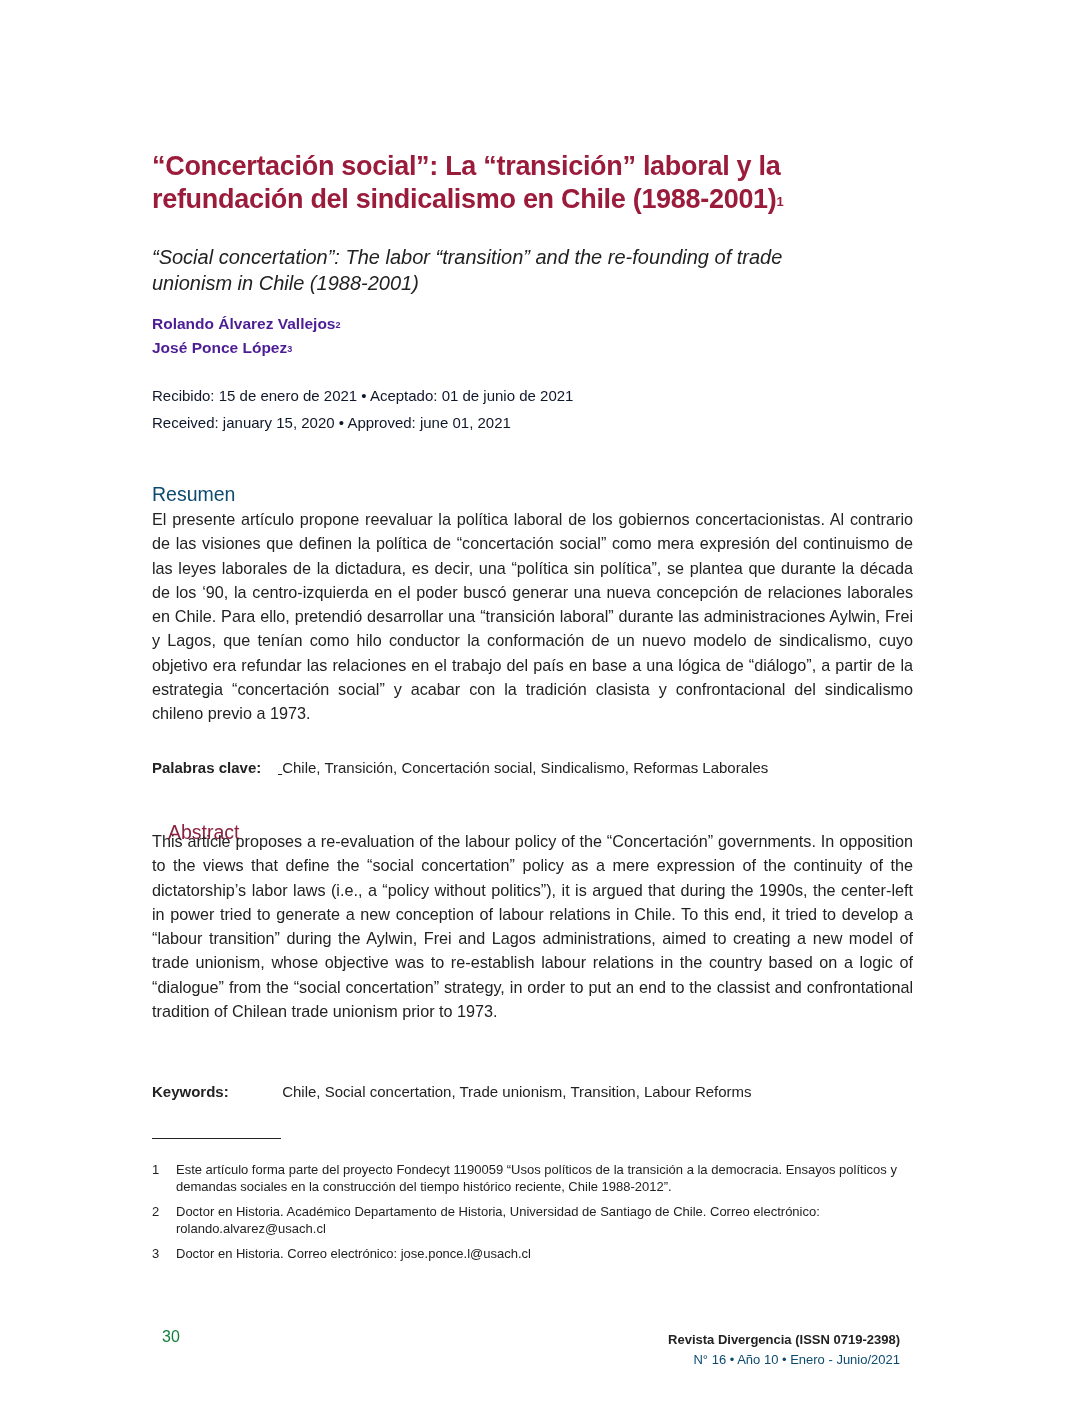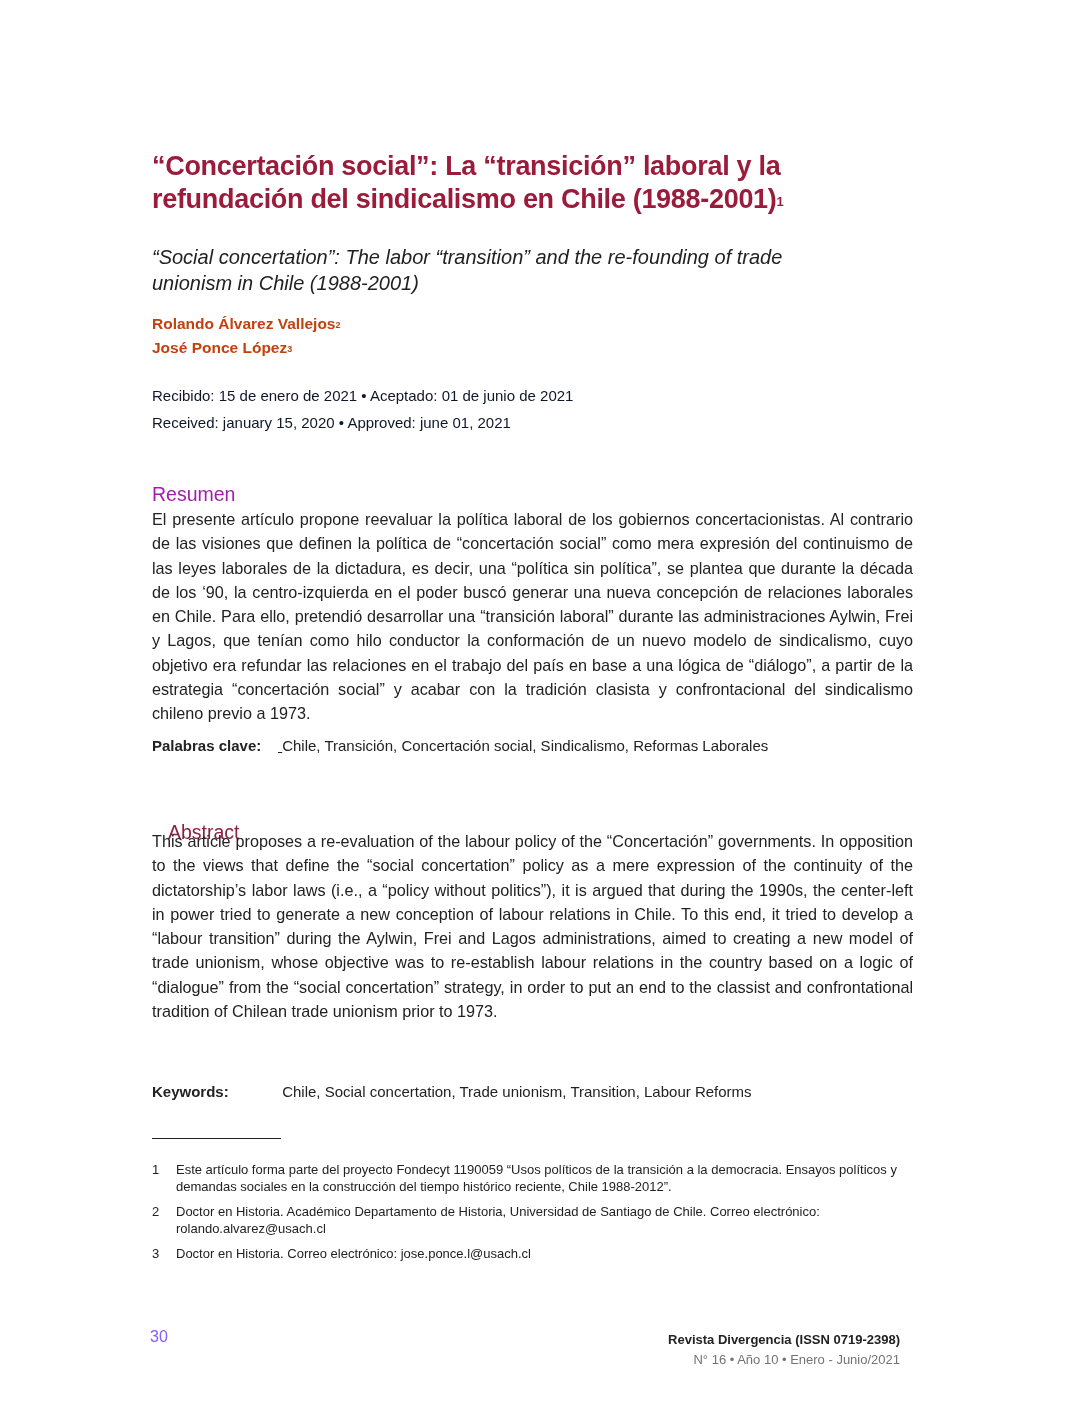--- a/index.html
+++ b/index.html
@@ -13,45 +13,45 @@
       position: absolute; left: 152px; top: 150px; width: 680px;
       color: #9b1b3b; font-weight: bold; font-size: 27px; line-height: 33px;
       letter-spacing: -0.3px;
     }
     .title sup { font-size: 13px; vertical-align: top; position: relative; top: 2px; }
     .subtitle {
       position: absolute; left: 152px; top: 232px; width: 680px;
       font-style: italic; font-size: 20px; line-height: 26px; color: #222; margin-top: 12px;
     }
     .authors { position: absolute; left: 152px; top: 312px; }
-    .author { font-weight: bold; font-size: 15.5px; line-height: 24px; color: #c2410c; }
+    .author { font-weight: bold; font-size: 15.5px; line-height: 24px; color: #4c1d95; }
     .author sup { font-size: 9px; vertical-align: top; position: relative; top: 1px; }
     .dates { position: absolute; left: 152px; top: 382px; }
     .date-line { font-size: 15px; line-height: 27px; color: #0f172a; }
     .section-heading {
       position: absolute; left: 152px; color: #8b2340; font-size: 19.5px;
       line-height: 24px;
     }
     .body-text {
       position: absolute; left: 152px; width: 761px;
       font-size: 16.2px; line-height: 24.3px; text-align: justify;
       color: #222; hyphens: manual;
     }
     .kw-row { position: absolute; left: 152px; font-size: 15px; line-height: 20px; color: #222; }
     .kw-label { display: inline-block; font-weight: bold; }
     .kw-values { display: inline-block; }
     .fn-rule { position: absolute; left: 152px; top: 1138px; width: 129px; height: 1px; background: #222; }
     .footnotes { position: absolute; left: 152px; top: 1162px; width: 765px; }
     .fn { display: flex; font-size: 13px; line-height: 16.5px; color: #222; margin-bottom: 9px; }
     .fn-num { width: 24px; flex: 0 0 24px; }
     .fn-text { flex: 1; }
-    .page-number { position: absolute; left: 150px; top: 1328px; font-size: 16px; color: #8b5cf6; }
+    .page-number { position: absolute; left: 162px; top: 1328px; font-size: 16px; color: #15803d; }
     .journal { position: absolute; right: 188px; top: 1312px; text-align: right; margin-top: 18px; }
     .journal-name { font-size: 13px; line-height: 20px; font-weight: bold; color: #222; }
-    .journal-issue { font-size: 13px; line-height: 20px; color: #737373; text-align: right; }
+    .journal-issue { font-size: 13px; line-height: 20px; color: #0c4a6e; text-align: right; }
   </style>
 </head>
 <body>
 
 <div class="page">
 
   <h1 class="title" style="margin: 0px; color: rgb(155, 27, 59);">
     <span>“Concertación social”: La “transición” laboral y la refundación del sindicalismo en Chile (1988-2001)</span><sup>1</sup>
   </h1>
 
@@ -64,24 +64,24 @@
     <div class="author">
       <span>José Ponce López</span><sup>3</sup>
     </div>
   </div>
 
   <div class="dates">
     <div class="date-line">Recibido: 15 de enero de 2021 • Aceptado: 01 de junio de 2021</div>
     <div class="date-line">Received: january 15, 2020 • Approved: june 01, 2021</div>
   </div>
 
-  <h2 class="section-heading" style="top: 482px; margin: 0px; font-weight: normal; color: #a21caf;">Resumen</h2>
+  <h2 class="section-heading" style="top: 482px; margin: 0px; font-weight: normal; color: #0c4a6e;">Resumen</h2>
   <p class="body-text" style="top:507px; margin:0;">El presente artículo propone reevaluar la política laboral de los gobiernos concertacionistas. Al contrario de las visiones que definen la política de “concertación social” como mera expresión del continuismo de las leyes laborales de la dictadura, es decir, una “política sin política”, se plantea que durante la década de los ‘90, la centro-izquierda en el poder buscó generar una nueva concepción de relaciones laborales en Chile. Para ello, pretendió desarrollar una “transi­ción laboral” durante las administraciones Aylwin, Frei y Lagos, que tenían como hilo conductor la conformación de un nuevo modelo de sindicalismo, cuyo objetivo era refundar las relaciones en el trabajo del país en base a una lógica de “diálogo”, a partir de la estrategia “concertación social” y acabar con la tradición clasista y confrontacional del sindicalismo chileno previo a 1973.</p>
 
-  <div class="kw-row" style="top:736px;text-decoration:underline;">
+  <div class="kw-row" style="top:758px;text-decoration:underline;">
     <span class="kw-label" style="width:126px;">Palabras clave:</span>
     <span class="kw-values">Chile, Transición, Concertación social, Sindicalismo, Reformas Laborales</span>
   </div>
 
   <h2 class="section-heading" style="top: 804px; margin: 16px; font-weight: normal; color: rgb(139, 35, 64);">Abstract</h2>
   <p class="body-text" style="top:829px; margin:0;">This article proposes a re-evaluation of the labour policy of the “Concertación” governments. In opposition to the views that define the “social concertation” policy as a mere expression of the continuity of the dictatorship’s labor laws (i.e., a “policy without politics”), it is argued that during the 1990s, the center-left in power tried to generate a new conception of labour rela­tions in Chile. To this end, it tried to develop a “labour transition” during the Aylwin, Frei and Lagos administrations, aimed to creating a new model of trade unionism, whose objective was to re-establish labour relations in the country based on a logic of “dialogue” from the “social concertation” strategy, in order to put an end to the classist and confrontational tradition of Chilean trade unionism prior to 1973.</p>
 
   <div class="kw-row" style="top:1082px;">
     <span class="kw-label" style="width:126px;">Keywords:</span>
     <span class="kw-values">Chile, Social concertation, Trade unionism, Transition, Labour Reforms</span>

